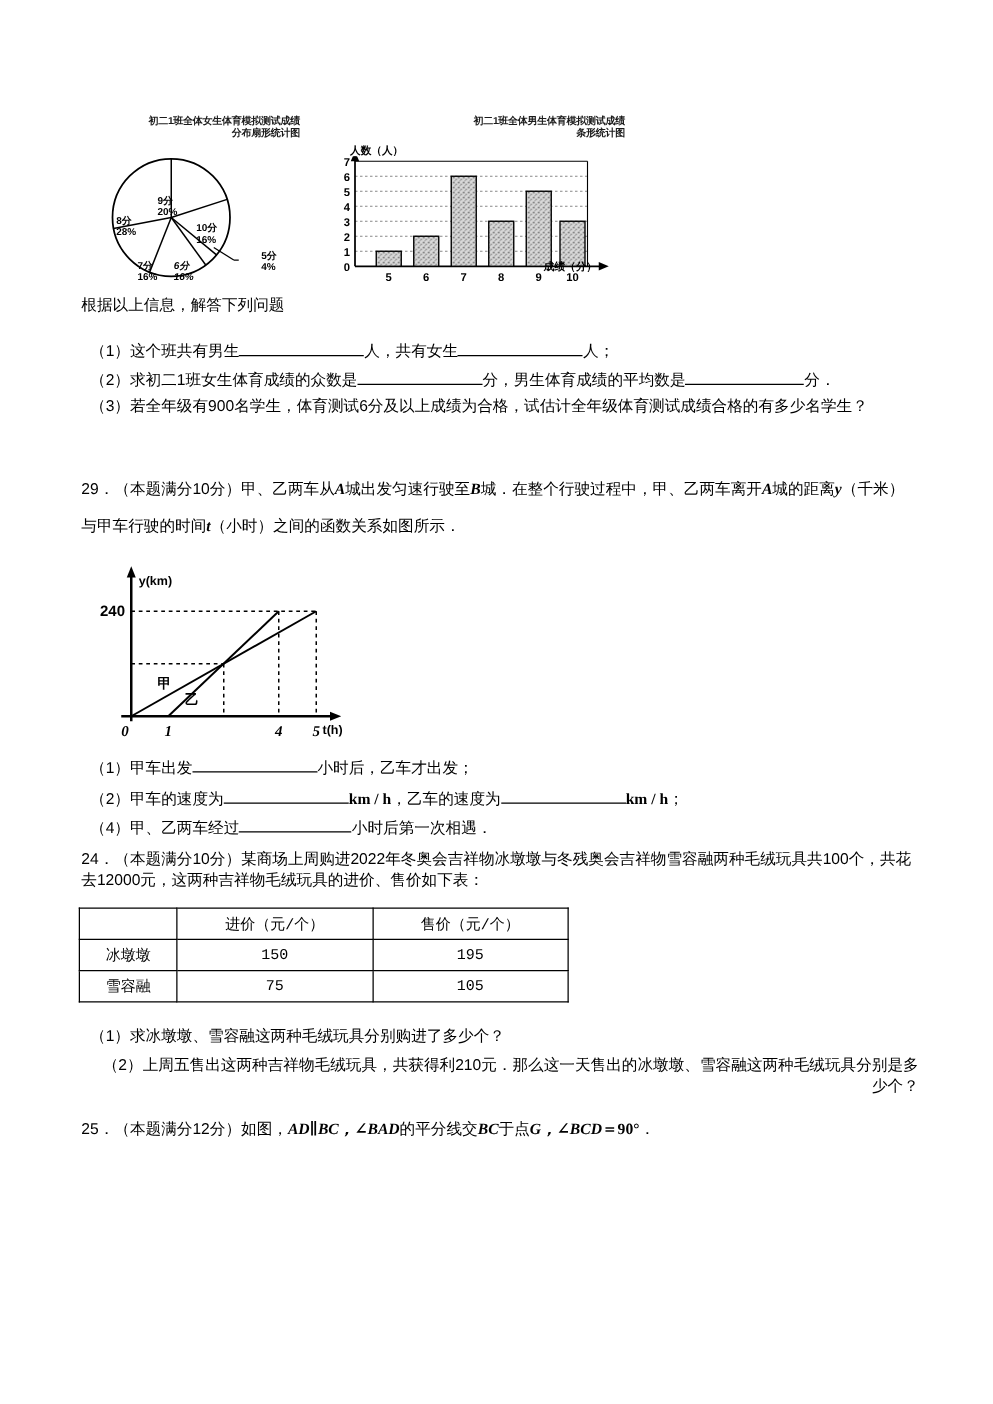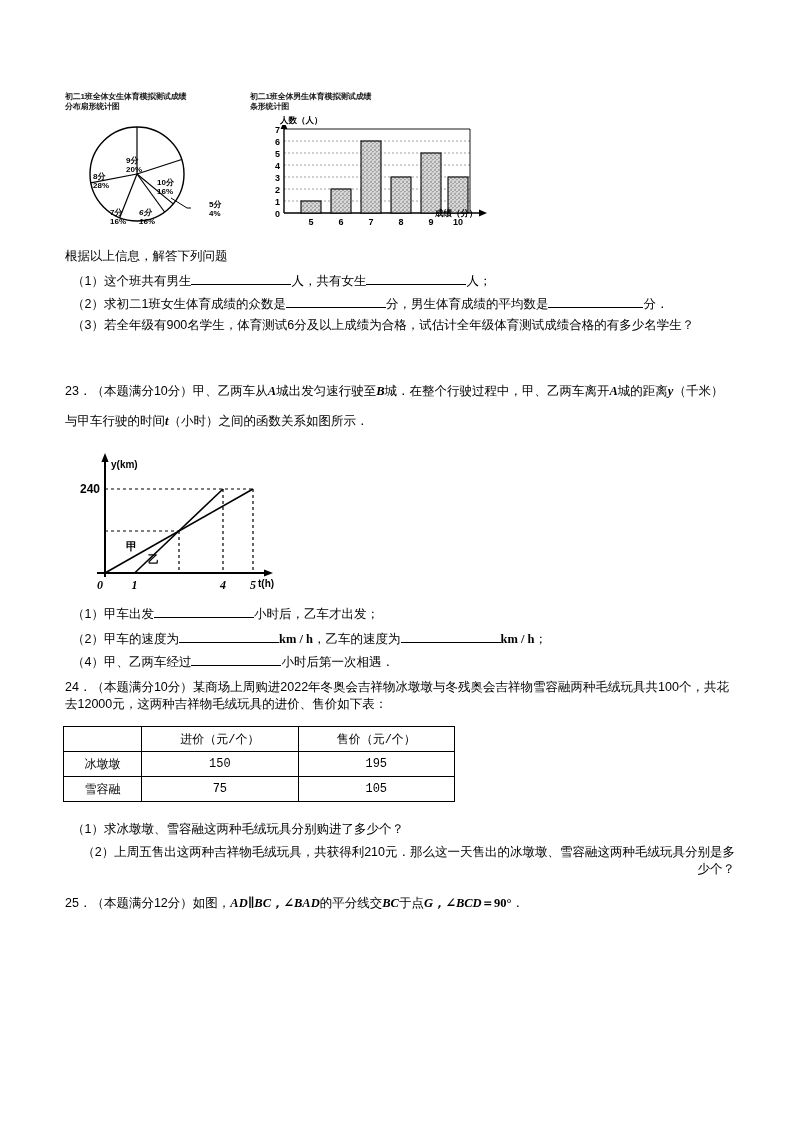--- a/index.html
+++ b/index.html
@@ -33,21 +33,21 @@
 
   
   .pie-group {
     position: absolute;
     left: 0px;
     top: 0px;
     width: 175px;
     height: 145px;
   }
   .fig-title {
-    text-align: left;
+    text-align: right;
     font-family: "Liberation Sans", "DejaVu Sans", sans-serif;
     font-weight: bold;
     font-size: 8px;
     line-height: 10px;
     letter-spacing: -0.2px;
     color: #1a1a1a;
   }
   .pie-wrap {
     position: absolute;
     left: 18px;
@@ -274,34 +274,34 @@
             <text x="143" y="100">8</text>
             <text x="173" y="100">9</text>
             <text x="200" y="100">10</text>
           </g>
         </svg>
       </div>
       <div class="bar-axislabel-x">成绩（分）</div>
     </div>
   </div>
 
-  <div class="txt" style="left:65px; top:248px;">根据以上信息，解答下列问题</div>
+  <div class="txt" style="left:65px; top:236px;">根据以上信息，解答下列问题</div>
 
   <div class="txt" style="left:72px; top:271px;">
     <span>（1）这个班共有男生</span><span class="ul u100"></span><span>人，共有女生</span><span class="ul u100"></span><span>人；</span>
   </div>
 
   <div class="txt" style="left:72px; top:294px;">
     <span>（2）求初二1班女生体育成绩的众数是</span><span class="ul u100"></span><span>分，男生体育成绩的平均数是</span><span class="ul u95"></span><span>分．</span>
   </div>
 
   <div class="txt wrap" style="left:72px; top:317px; width:663px;">（3）若全年级有900名学生，体育测试6分及以上成绩为合格，试估计全年级体育测试成绩合格的有多少名学生？</div>
 
   <div class="txt wrap" style="left:65px; top:376px; width:670px; line-height:30px;">
-    <span>23．（本题满分10分）</span><span>甲、乙两车从</span><span class="mi">A</span><span>城出发匀速行驶至</span><span class="mi">B</span><span>城．在整个行驶过程中，甲、乙两车离开</span><span class="mi">A</span><span>城的距离</span><span class="mi">y</span><span>（千米）与甲车行驶的时间</span><span class="mi">t</span><span>（小时）之间的函数关系如图所示．</span>
+    <span>29．（本题满分10分）</span><span>甲、乙两车从</span><span class="mi">A</span><span>城出发匀速行驶至</span><span class="mi">B</span><span>城．在整个行驶过程中，甲、乙两车离开</span><span class="mi">A</span><span>城的距离</span><span class="mi">y</span><span>（千米）与甲车行驶的时间</span><span class="mi">t</span><span>（小时）之间的函数关系如图所示．</span>
   </div>
 
   <div class="linegraph">
     <svg width="230" height="150" viewBox="0 0 230 150">
 
       <line x1="35" y1="132" x2="35" y2="14" stroke="#000" stroke-width="2"></line>
       <polygon points="35,8 31.4,17 38.6,17" fill="#000"></polygon>
       <line x1="27" y1="128" x2="196" y2="128" stroke="#000" stroke-width="2"></line>
       <polygon points="203,128 194,124.4 194,131.6" fill="#000"></polygon>
 

